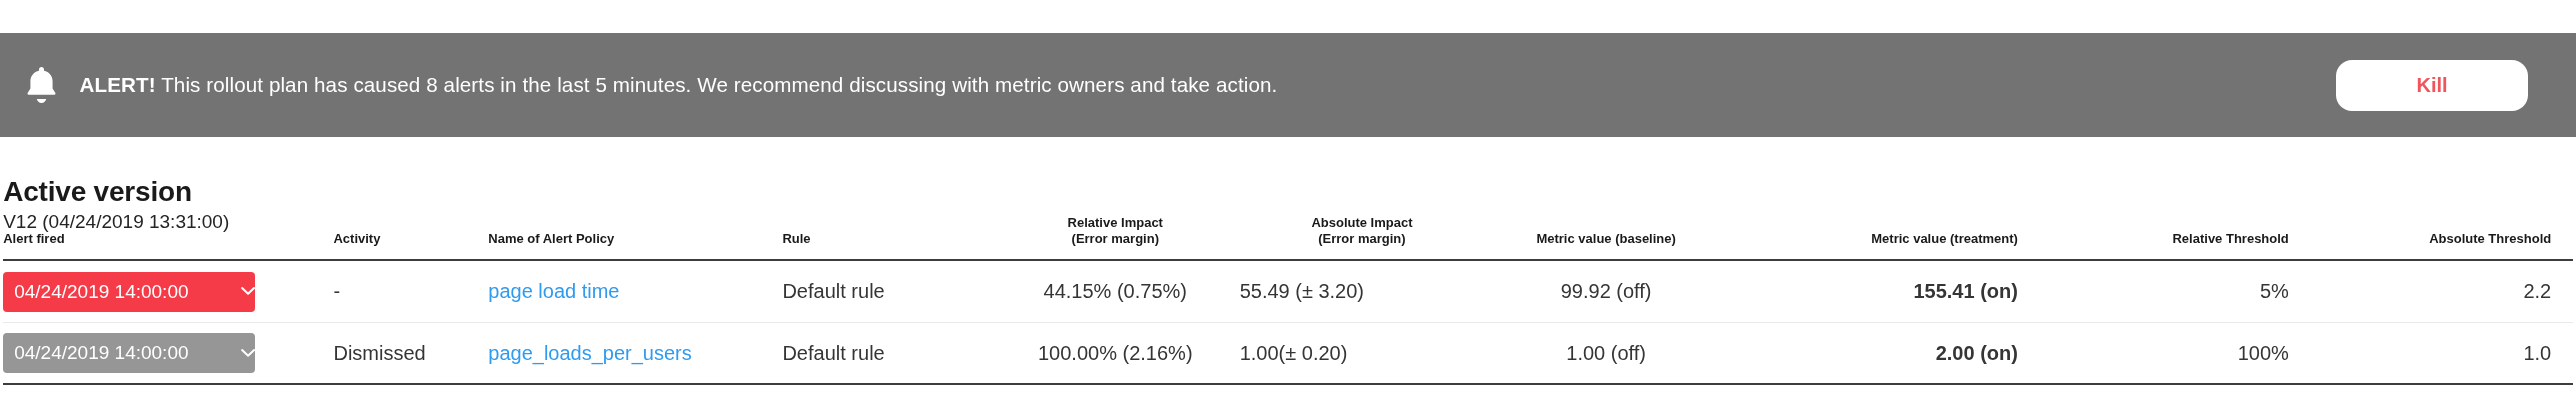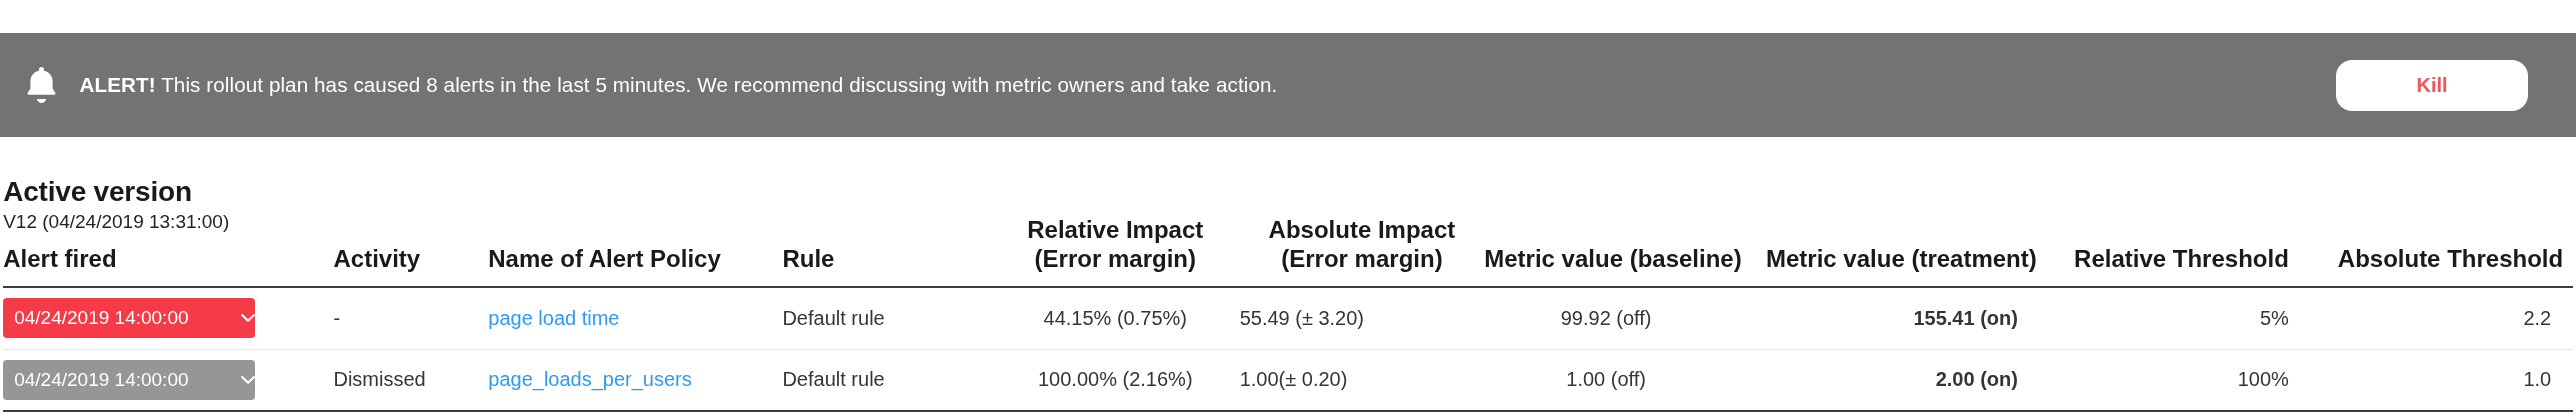--- a/index.html
+++ b/index.html
@@ -94,21 +94,21 @@
   
   .alerts-table {
     position: absolute;
     left: 3.2px;
     top: 215px;
     width: 2570px;
     border-collapse: collapse;
     table-layout: fixed;
   }
   .alerts-table thead th {
-    font-size: 24px;
+    font-size: 13px;
     font-weight: bold;
     color: #1a1a1a;
     padding: 0 0 12.7px 0;
     vertical-align: bottom;
     line-height: 1.22;
     border-bottom: 2.4px solid #3d3d3d;
     white-space: nowrap;
   }
   .alerts-table tbody td {
     font-size: 20px;

